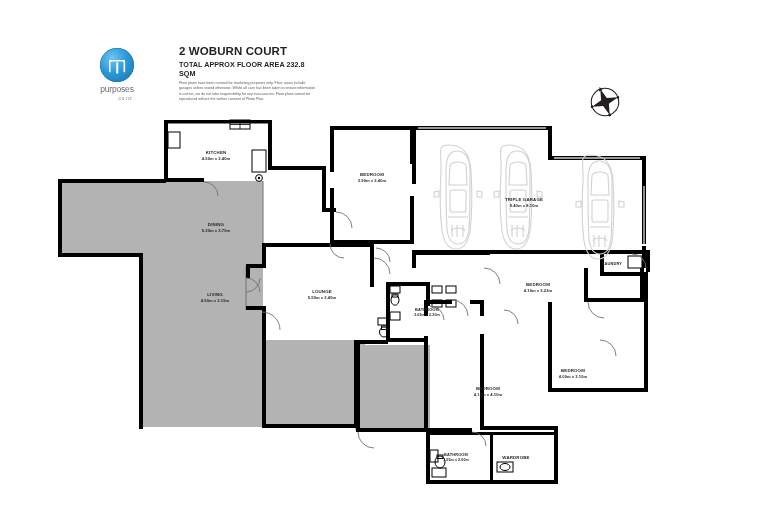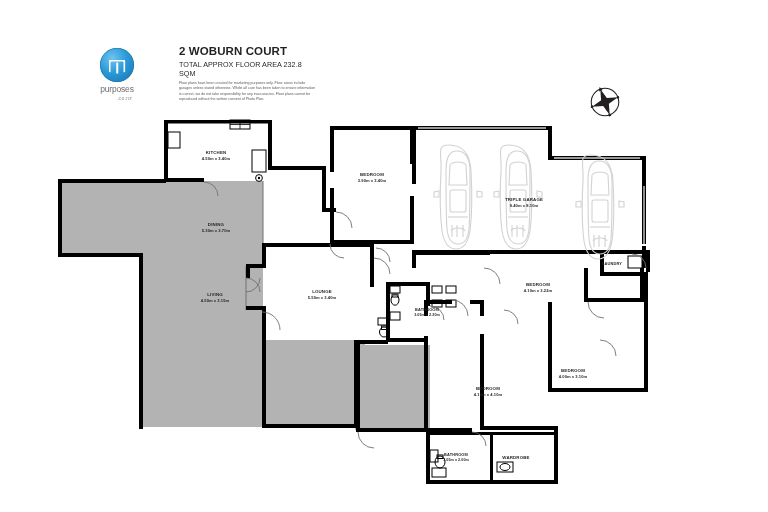--- a/index.html
+++ b/index.html
@@ -96,21 +96,21 @@
   }
   .plan-title {
     font-size: 11.5px;
     font-weight: bold;
     color: #231f20;
     letter-spacing: 0.1px;
     line-height: 1.15;
   }
   .plan-area {
     font-size: 7.2px;
-    font-weight: normal;
+    font-weight: bold;
     color: #231f20;
     margin-top: 2px;
     letter-spacing: 0.05px;
   }
   .plan-disclaimer {
     font-size: 3.6px;
     color: #58595b;
     line-height: 1.45;
     margin-top: 3px;
     width: 138px;

